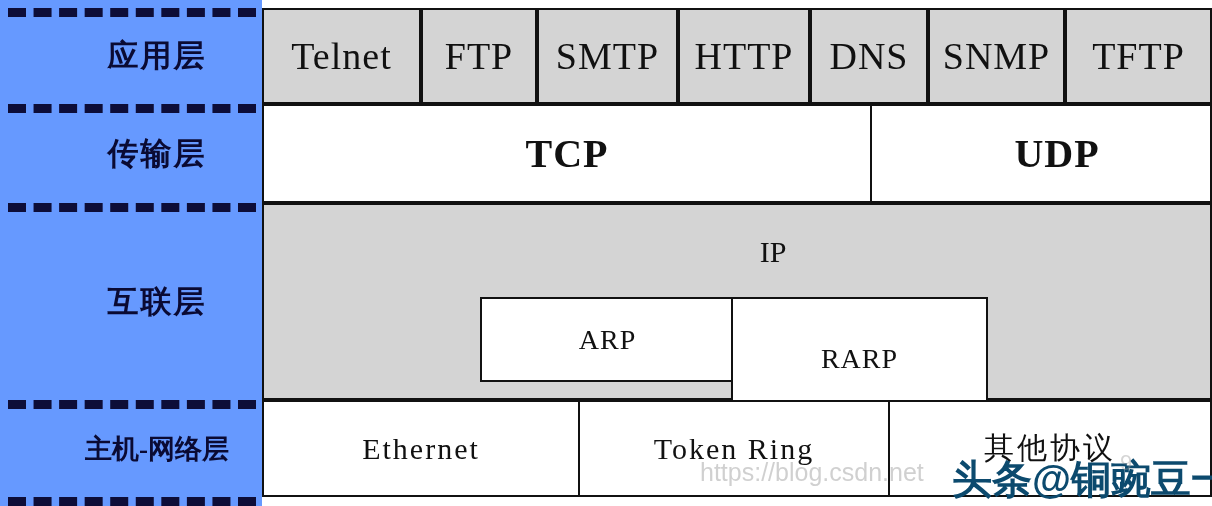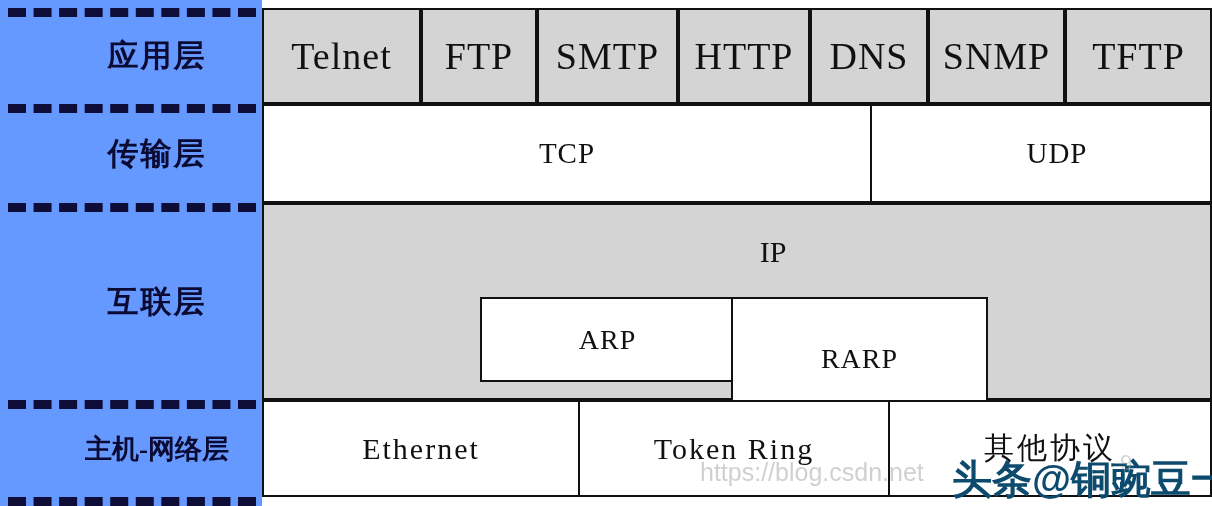--- a/index.html
+++ b/index.html
@@ -72,21 +72,21 @@
     justify-content: center;
     color: #111111;
     font-family: "Liberation Serif", "DejaVu Serif", serif;
     white-space: nowrap;
     overflow: hidden;
   }
   .grey  { background: #d4d4d4; }
   .white { background: #ffffff; }
 
   .app-cell    { font-size: 38px; letter-spacing: 1px; }
-  .trans-cell  { font-size: 29px; letter-spacing: 1px; }
+  .trans-cell  { font-size: 40px; letter-spacing: 1px; font-weight: bold; }
   .ip-label {
     position: absolute;
     left: 0;
     width: 100%;
     text-align: center;
     font-size: 30px;
     color: #111111;
     font-family: "Liberation Serif", "DejaVu Serif", serif;
     padding-left: 36px;
   }

